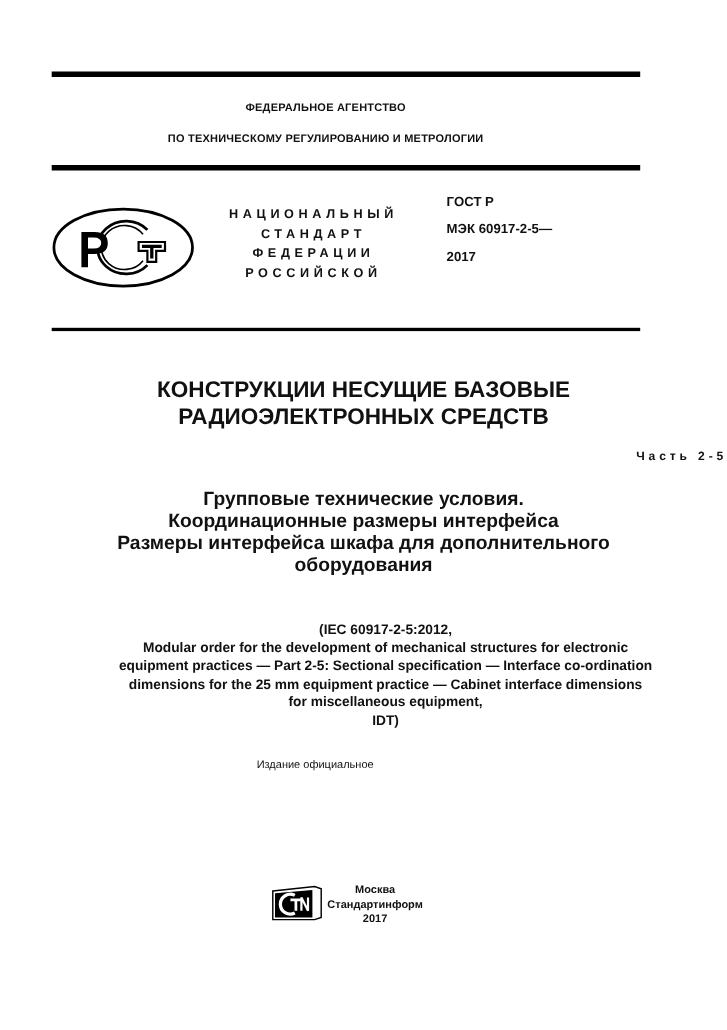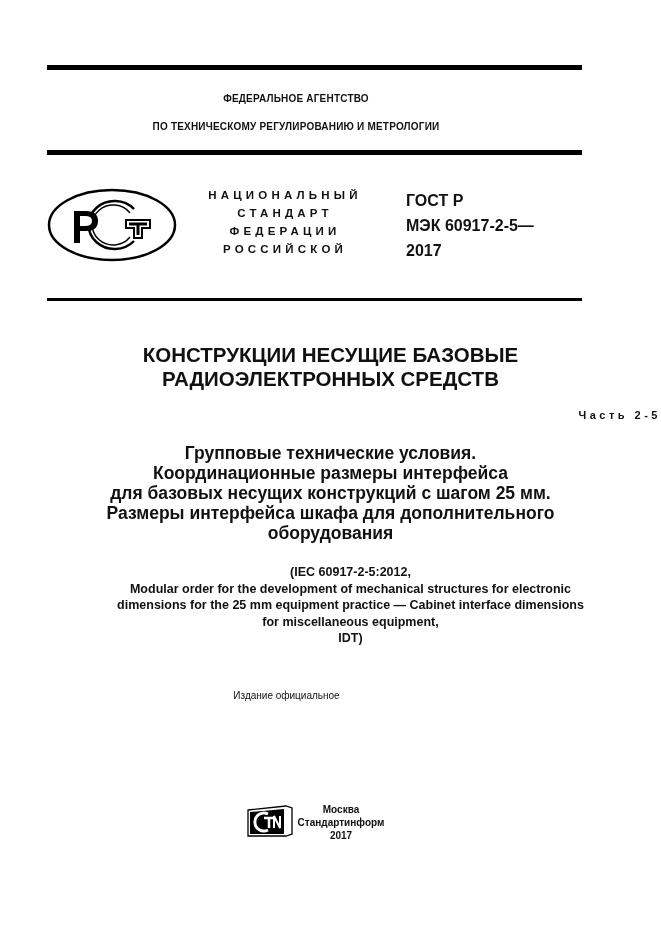--- a/index.html
+++ b/index.html
@@ -17,22 +17,22 @@
     .agency.l1 { top: 93px; }
     .agency.l2 { top: 121px; }
 
     .logo { position: absolute; left: 46px; top: 187px; width: 132px; height: 76px; }
 
     .national { position: absolute; left: 196px; top: 186px; width: 178px;
       text-align: center; font-weight: bold; font-size: 11.5px; line-height: 18px;
       letter-spacing: 4.2px; }
     .national div { white-space: nowrap; }
 
-    .gost { position: absolute; left: 406px; top: 188px; font-weight: bold;
-      font-size: 16px; line-height: 25px; }
+    .gost { position: absolute; left: 406px; top: 171px; font-weight: bold;
+      font-size: 12px; line-height: 25px; }
     .gost div { white-space: nowrap; }
 
     .title { position: absolute; left: 0; top: 343px; width: 661px; text-align: center;
       font-weight: bold; font-size: 20.5px; line-height: 24px; }
     .title div { white-space: nowrap; }
 
     .part { position: absolute; left: 0; top: 409px; width: 661px; text-align: right;
       font-weight: bold; font-size: 11px; letter-spacing: 3.5px; }
 
     .subtitle { position: absolute; left: 0; top: 443px; width: 661px; text-align: center;
@@ -89,28 +89,28 @@
 <div class="title">
   <div>КОНСТРУКЦИИ НЕСУЩИЕ БАЗОВЫЕ</div>
   <div>РАДИОЭЛЕКТРОННЫХ СРЕДСТВ</div>
 </div>
 
 <div class="part">Часть 2-5</div>
 
 <div class="subtitle">
   <div>Групповые технические условия.</div>
   <div>Координационные размеры интерфейса</div>
-  <div>для базовых несущих конструкций с шагом 25 мм.</div>
   <div>Размеры интерфейса шкафа для дополнительного</div>
   <div>оборудования</div>
 </div>
 
 <div class="iec">
   <div>(IEC 60917-2-5:2012,</div>
   <div>Modular order for the development of mechanical structures for electronic</div>
+  <div>equipment practices — Part 2-5: Sectional specification — Interface co-ordination</div>
   <div>dimensions for the 25 mm equipment practice — Cabinet interface dimensions</div>
   <div>for miscellaneous equipment,</div>
   <div>IDT)</div>
 </div>
 
 <div class="edition">Издание официальное</div>
 
 <svg class="pub-logo" viewBox="0 0 48 34">
   <path d="M 2 6 L 40 2 L 46 4 L 46 30 L 40 32 L 2 32 Z" fill="none" stroke="#000" stroke-width="1.3"></path>
   <path d="M 4 8 L 38 5 L 38 30 L 4 30 Z" fill="#000"></path>

